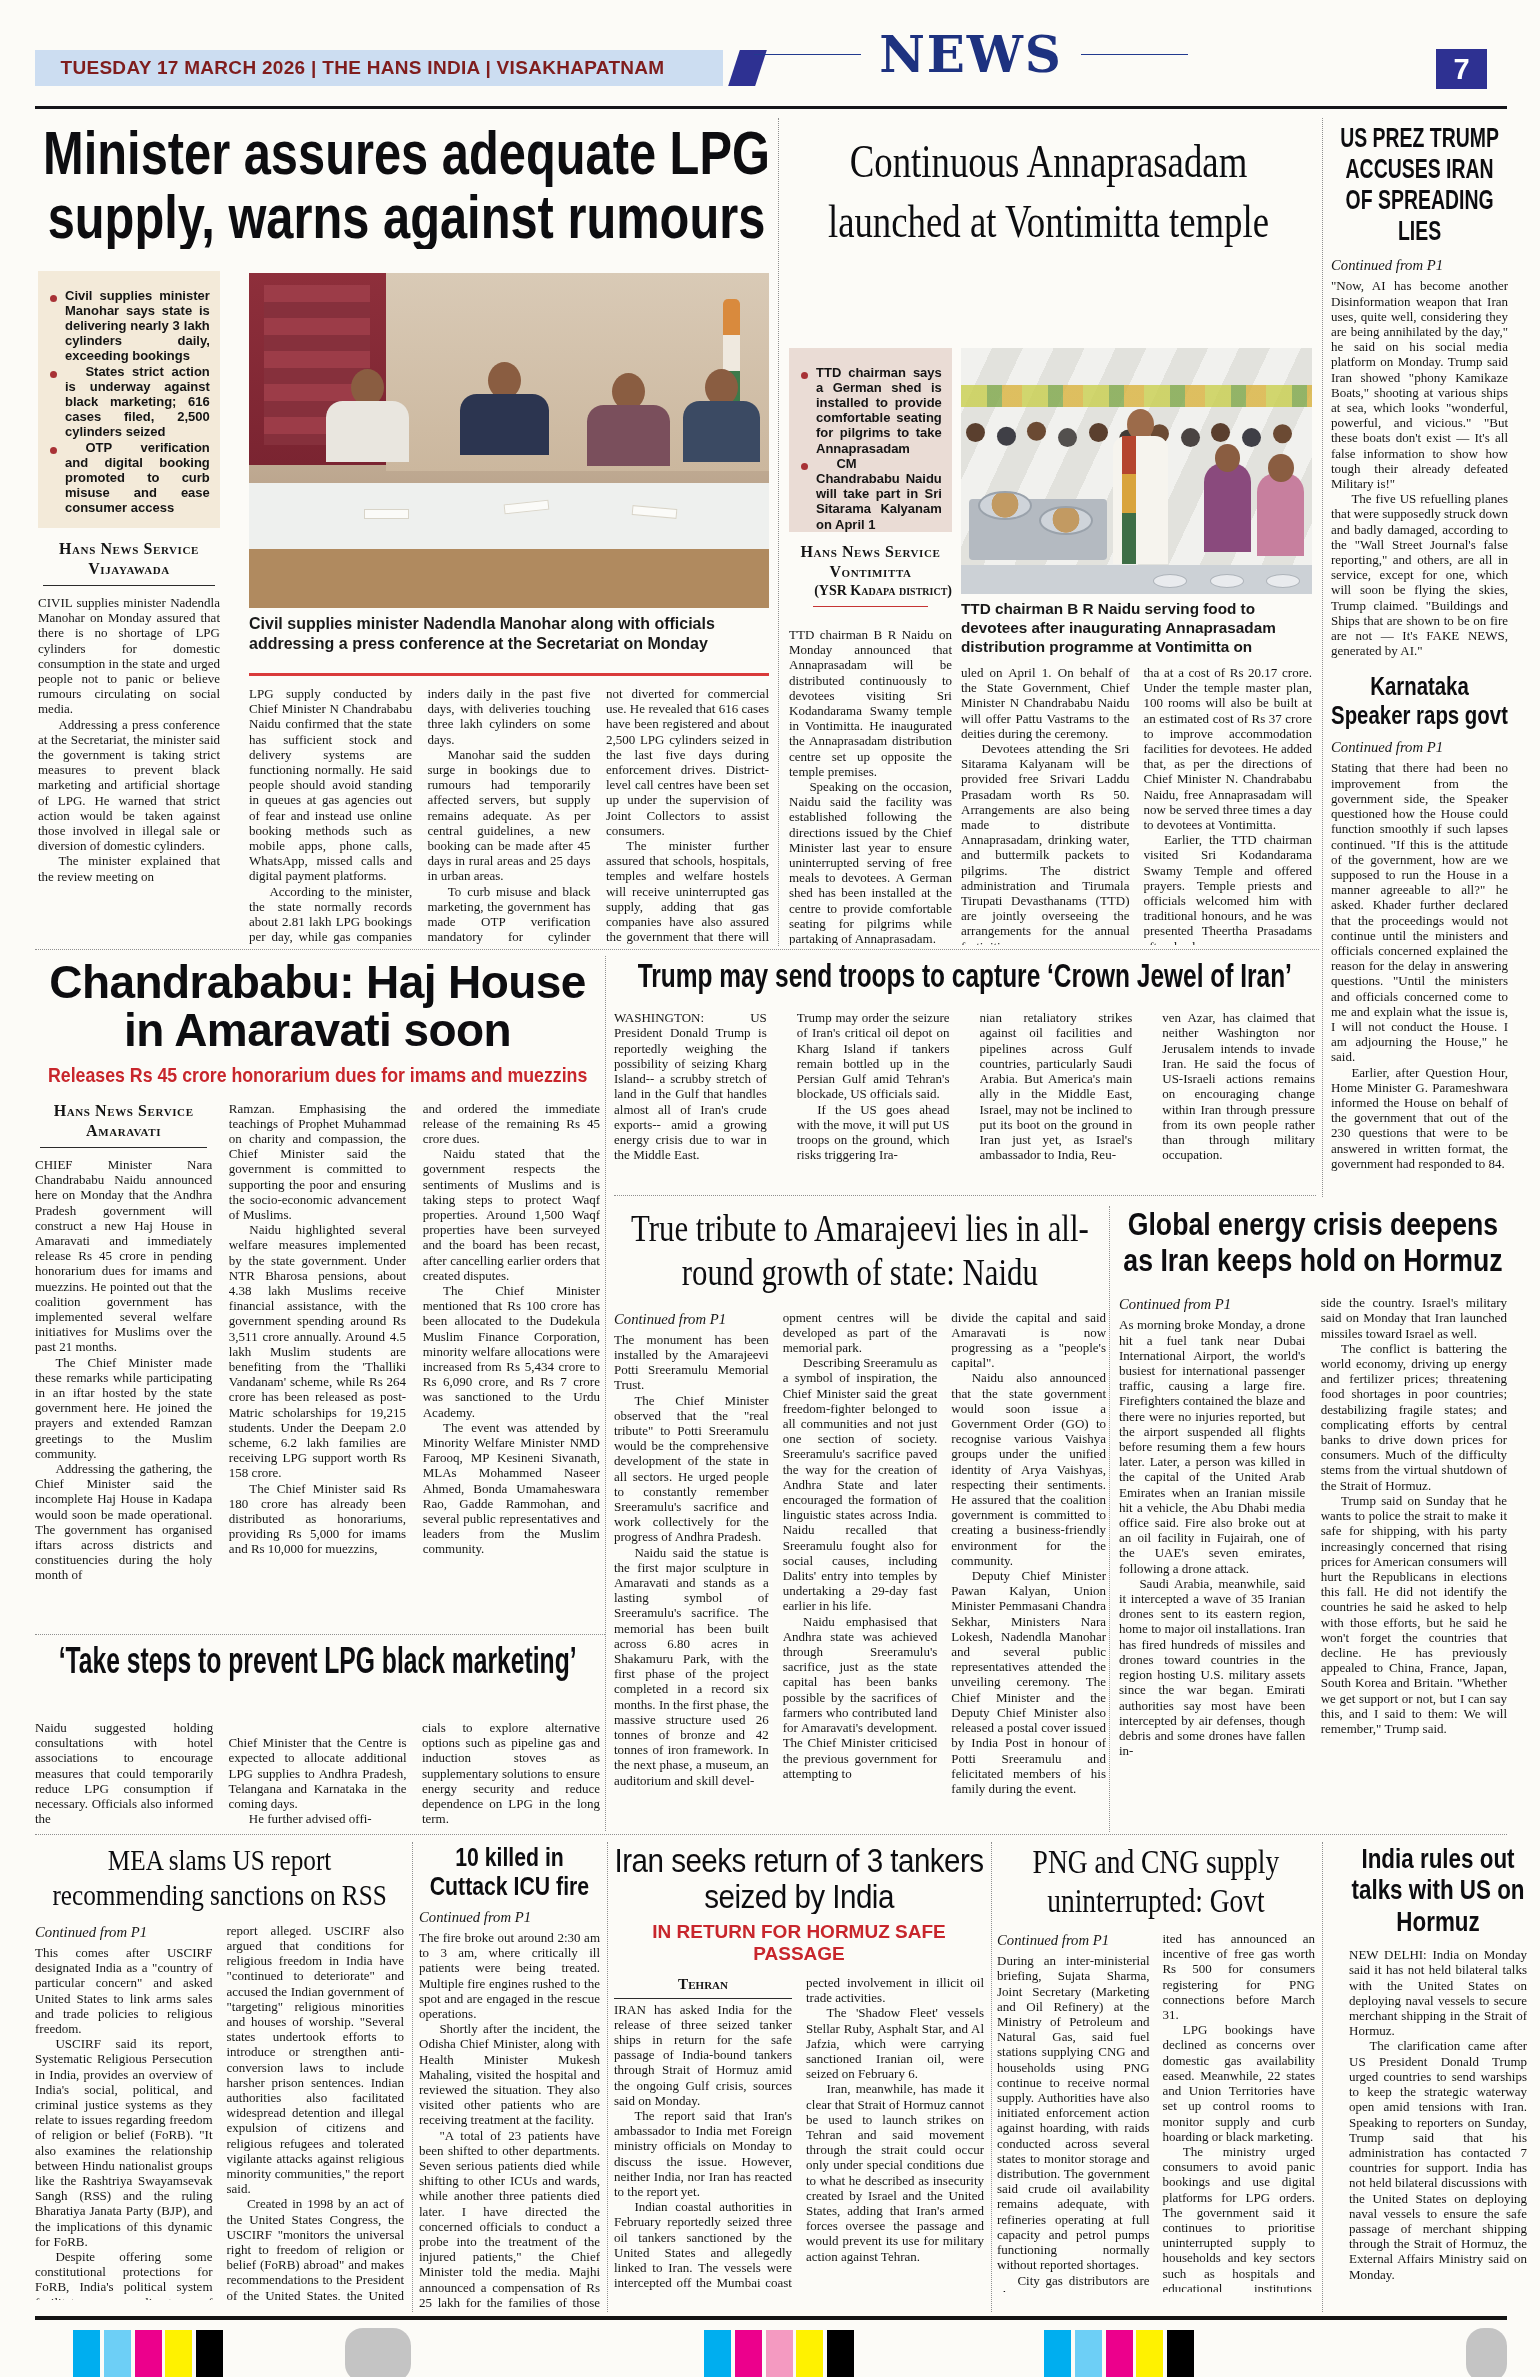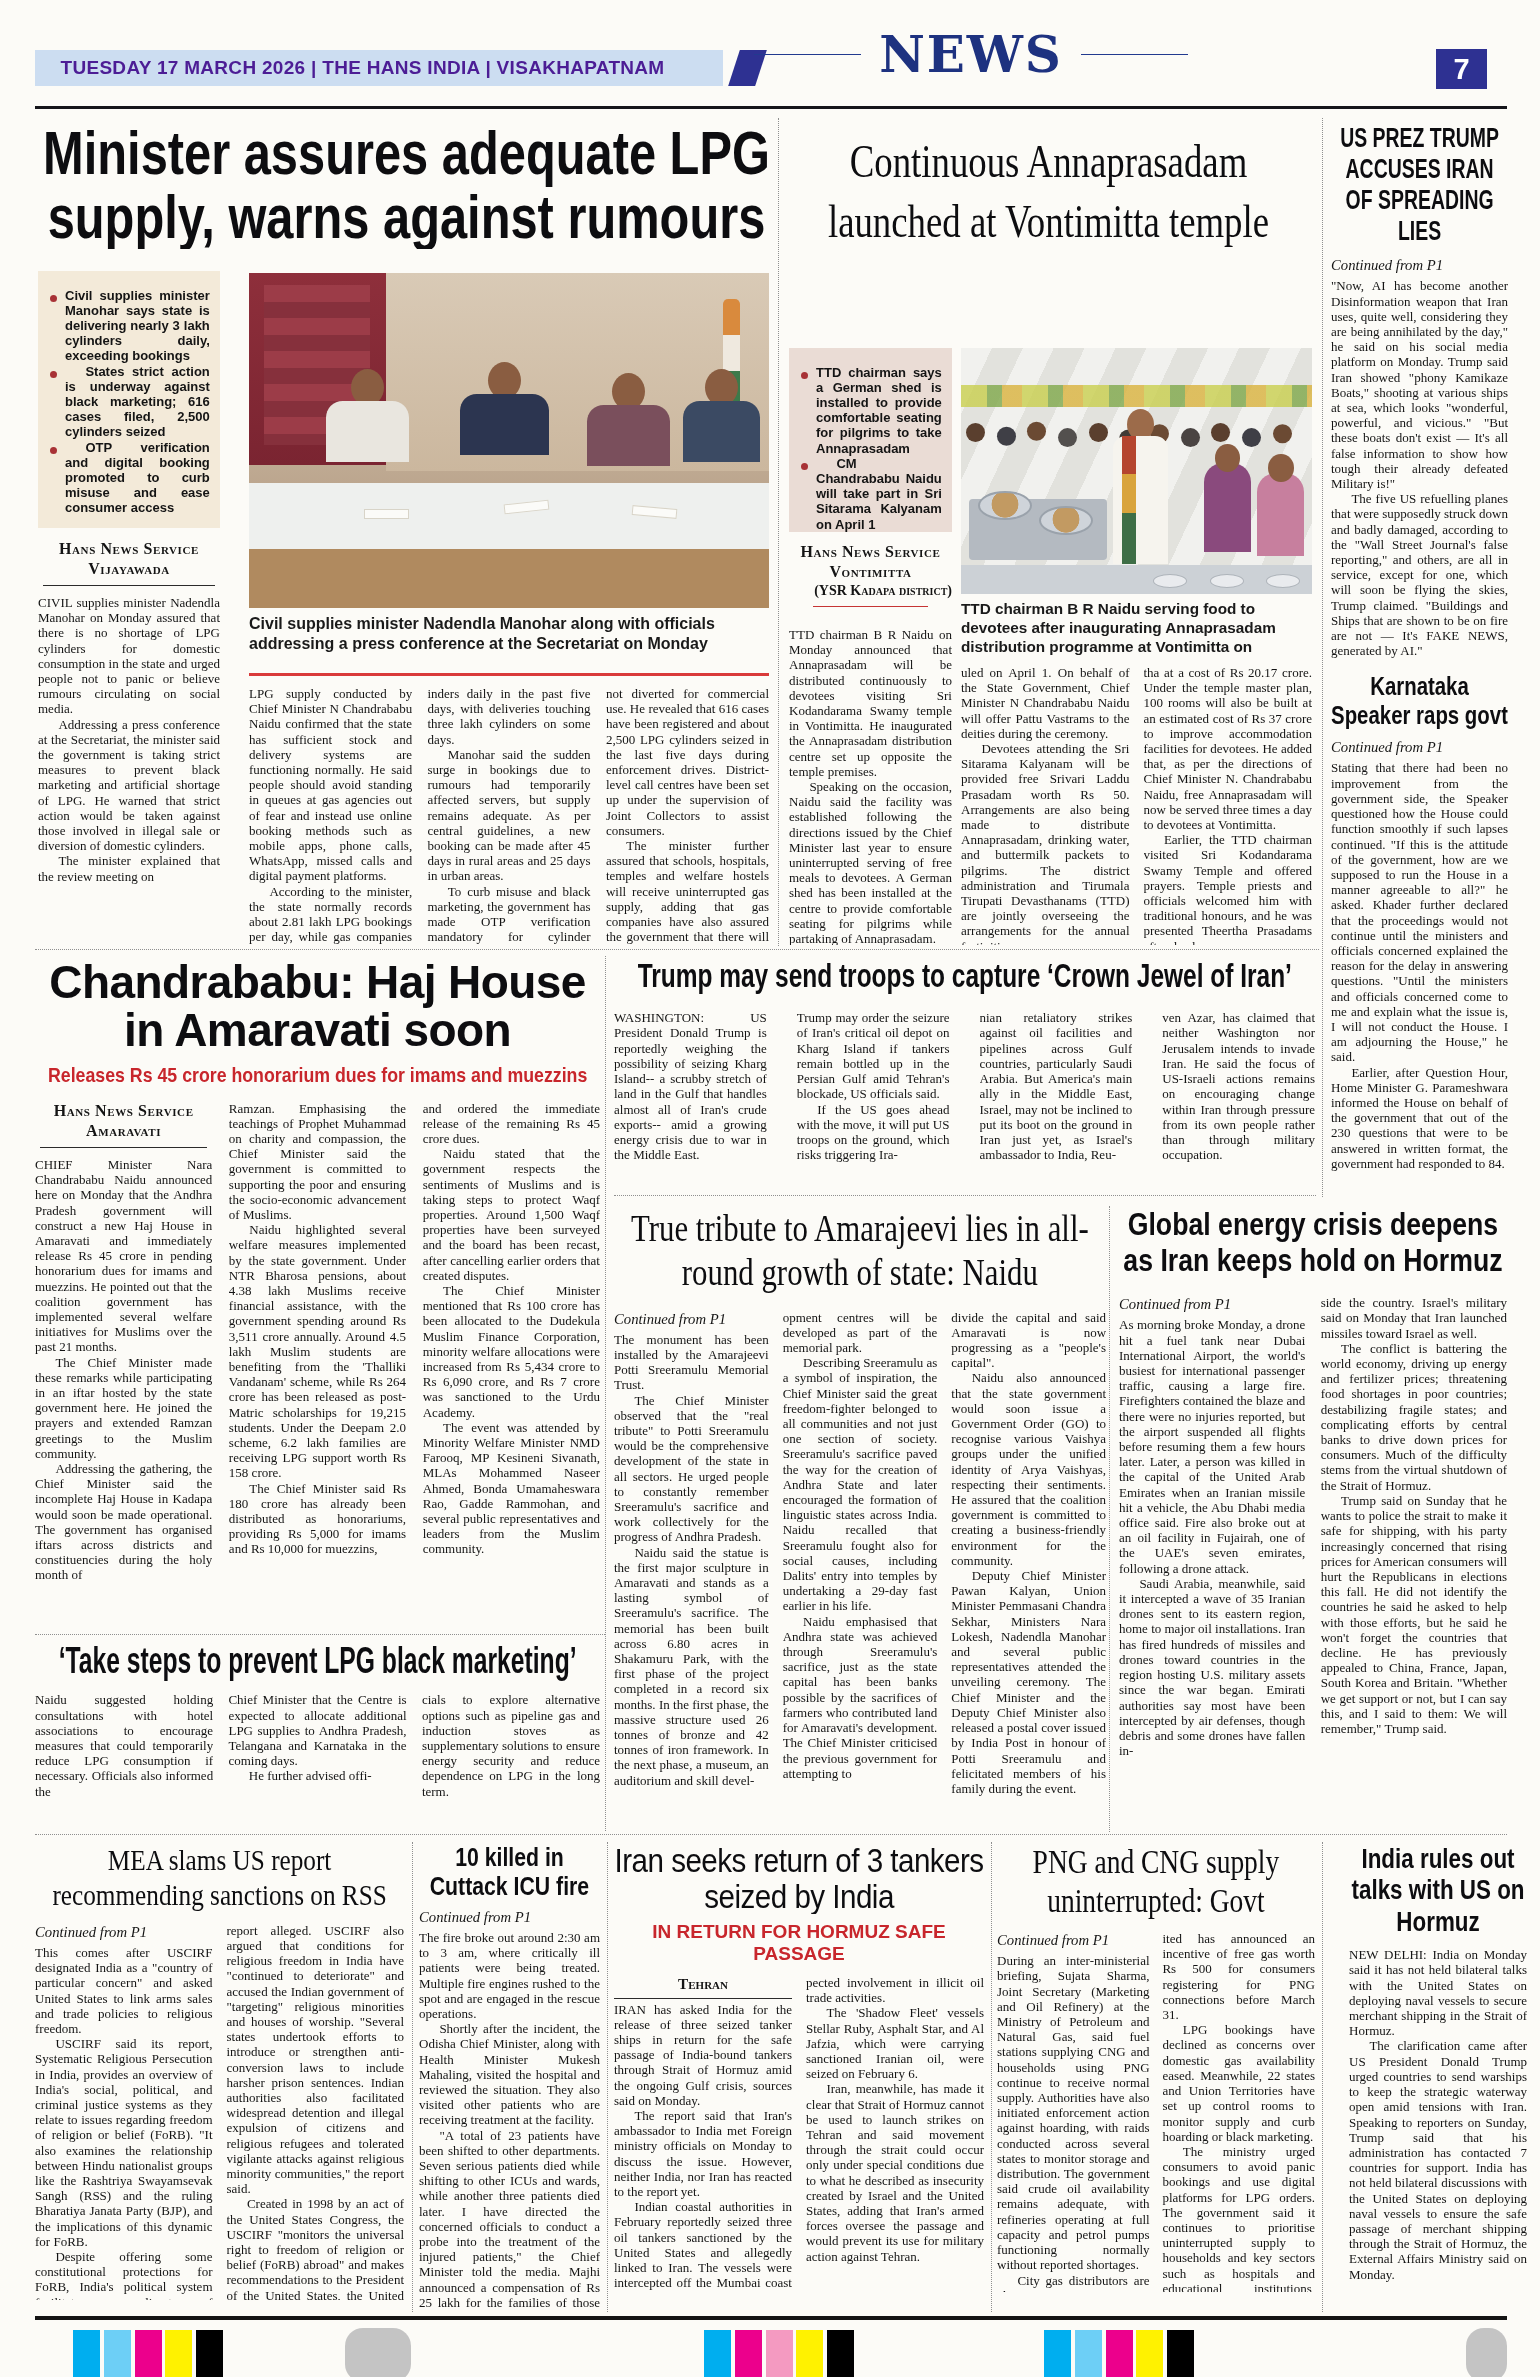--- a/index.html
+++ b/index.html
@@ -2,21 +2,21 @@
 <html style="font-size:10.2px"><head>
 <meta charset="utf-8">
 <style>
   html,body{margin:0;padding:0;background:#888;}
   *{box-sizing:border-box;}
   .page{position:relative;width:1541px;height:2377px;background:#fcfbf7;color:#141414;
         font-family:"Liberation Serif",serif;overflow:hidden;margin:0 auto;}
   
   .date-bar{position:absolute;left:35px;top:50px;width:688px;height:36px;background:#ccddf1;
             display:flex;align-items:center;padding-left:25.5px;}
-  .date-text{font-family:"Liberation Sans",sans-serif;font-weight:700;font-size:19px;color:#4c1d95;letter-spacing:0.3px;}
+  .date-text{font-family:"Liberation Sans",sans-serif;font-weight:700;font-size:19px;color:#7f1d1d;letter-spacing:0.3px;}
   .slant{position:absolute;left:734px;top:50px;width:27px;height:36px;background:#2e3192;transform:skewX(-18deg);}
   .masthead{position:absolute;left:754px;top:19px;width:434px;height:70px;display:flex;align-items:center;}
   .mast-line{flex:1;border-top:1.9px solid #223a8f;}
   .mast-text{font-family:"DejaVu Serif",serif;font-weight:700;font-size:50px;color:#1e3280;margin:0 18px;letter-spacing:1.9px;}
   .pageno{position:absolute;left:1436px;top:49px;width:51px;height:40px;background:#2e3192;color:#fff;
           font-family:"Liberation Sans",sans-serif;font-weight:700;font-size:29px;display:flex;align-items:center;justify-content:center;}
   .header-rule{position:absolute;left:35px;top:106px;width:1472px;height:3.2px;background:#15151a;}
   
   .abs{position:absolute;overflow:hidden;}
   .hl{color:#0d0d10;text-align:center;line-height:1.05;overflow:hidden;}
@@ -341,21 +341,21 @@
           <p class="">side the country. Israel's military said on Monday that Iran launched missiles toward Israel as well.</p>
           <p class="">The conflict is battering the world economy, driving up energy and fertilizer prices; threatening food shortages in poor countries; destabilizing fragile states; and complicating efforts by central banks to drive down prices for consumers. Much of the difficulty stems from the virtual shutdown of the Strait of Hormuz.</p>
           <p class="">Trump said on Sunday that he wants to police the strait to make it safe for shipping, with his party increasingly concerned that rising prices for American consumers will hurt the Republicans in elections this fall. He did not identify the countries he said he asked to help with those efforts, but he said he won't forget the countries that decline. He has previously appealed to China, France, Japan, South Korea and Britain. "Whether we get support or not, but I can say this, and I said to them: We will remember," Trump said.</p>
         </div>
     </div>
   </div>
 
   <div class="hdot" style="left:35px;top:1634px;width:570px;"></div>
   <div class="abs" style="left:35px;top:1642px;width:565px;height:186px;">
     <div class="hl hl-sans sq67" style="font-size:37px;">‘Take steps to prevent LPG black marketing’</div>
-    <div class="cols" style="gap:15.3px;margin-top:11.5px;height:134px;">
+    <div class="cols" style="gap:15.3px;margin-top:11.5px;height:134px;align-items:flex-end;">
       <div class="col plist">
           <p class="">Naidu suggested holding consultations with hotel associations to encourage measures that could temporarily reduce LPG consumption if necessary. Officials also informed the</p>
         </div>
       <div class="col plist">
           <p class="">Chief Minister that the Centre is expected to allocate additional LPG supplies to Andhra Pradesh, Telangana and Karnataka in the coming days.</p>
           <p class="">He further advised offi-</p>
         </div>
       <div class="col plist">
           <p class="">cials to explore alternative options such as pipeline gas and induction stoves as supplementary solutions to ensure energy security and reduce dependence on LPG in the long term.</p>
         </div>

